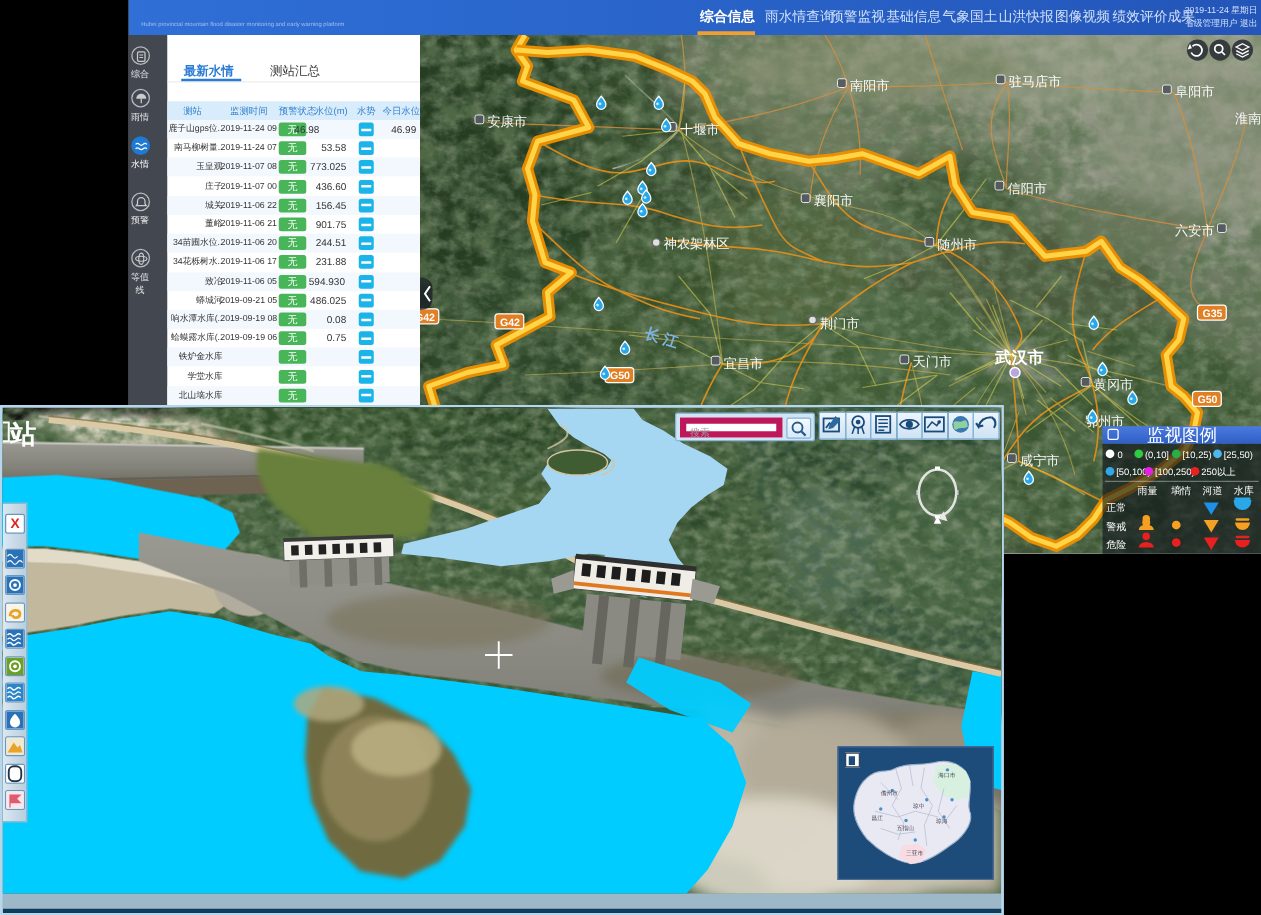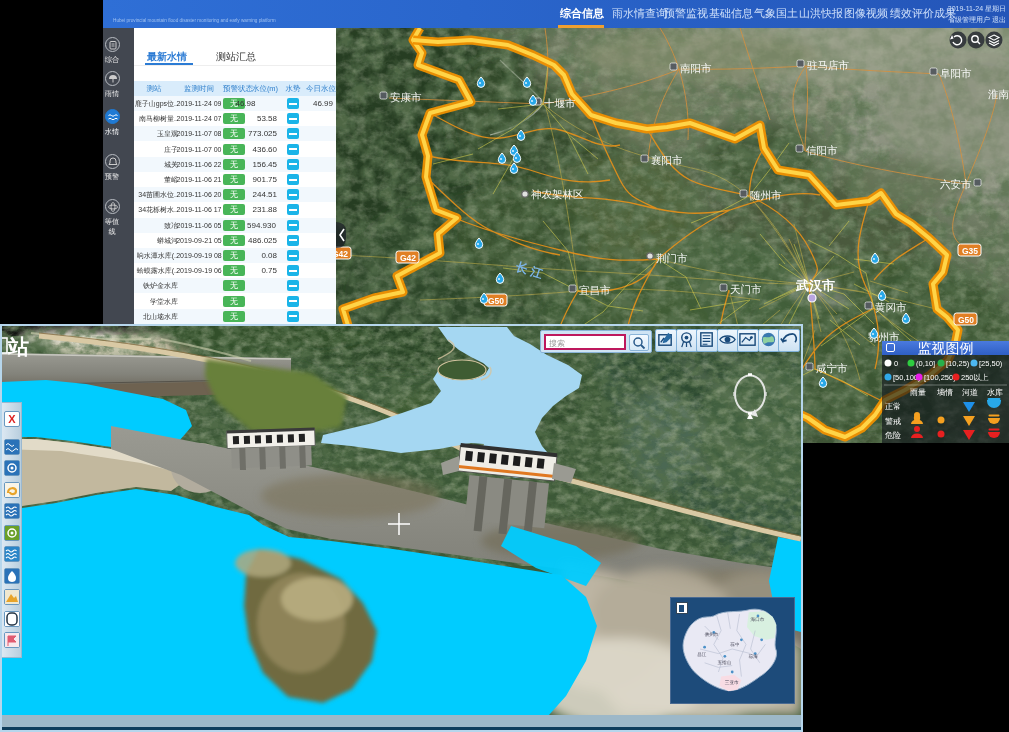--- a/index.html
+++ b/index.html
@@ -35,21 +35,21 @@
 #win2{position:absolute;left:0;top:324px;width:803px;height:408px;background:#9db8c8;border:2px solid #b6d6ec;overflow:hidden}
 #scene{position:absolute;left:0;top:0;width:799px;height:389px;overflow:hidden}
 #sbar2{position:absolute;left:0;top:388px;width:799px;height:13px;background:linear-gradient(180deg,#1793c8,#0d7cb2 60%,#0a6ea2);color:#fff;font-size:9px}
 #sbot{position:absolute;left:0;top:401px;width:799px;height:5px;background:#0e3d5c}
 .st{position:absolute;top:1px;white-space:nowrap;font-size:9px;color:#fff}
 #legend{position:absolute;left:779px;top:341px;width:127px;height:102px}
 #lghd{height:14px;background:linear-gradient(180deg,#4a7ade,#2f5fc4);color:#fff;font-size:14px;text-align:center;line-height:14px;position:relative}
 #lgico{position:absolute;left:4px;top:2px;width:9px;height:9px;border:1.3px solid #fff;border-radius:2px}
 #lgbody{height:88px;background:rgba(12,16,24,.62)}
 #srch{position:absolute;left:538px;top:4px;width:112px;height:23px;background:#cfe4f4;border:1px solid #8ab4d8;border-radius:2px}
-#sin{position:absolute;left:3px;top:3px;width:82px;height:16px;border:2px solid #be185d;background:#fff;font-size:8px;color:#999;padding-left:3px;line-height:16px}
+#sin{position:absolute;left:3px;top:3px;width:82px;height:16px;border:5px solid #be185d;background:#fff;font-size:8px;color:#999;padding-left:3px;line-height:16px}
 .sbtn{position:absolute;top:3px;width:20px;height:17px;background:linear-gradient(180deg,#f4faff,#d8eaf8);border:1px solid #8ab4d8;border-radius:2px;text-align:center}
 #tbtns{position:absolute;left:653px;top:3px;width:144px;height:24px}
 .tb{position:absolute;top:0;width:22px;height:23px;background:linear-gradient(180deg,#eef6fd,#cde2f2);border:1.5px solid #7fb0d8;border-radius:2px}
 #compass{position:absolute;left:728px;top:46px;width:40px;height:48px}
 #tools{position:absolute;left:-1px;top:76px;width:21px;height:256px;background:linear-gradient(90deg,#dce8f2,#b8cede);border:1px solid #9ab8d0}
 .ti{position:absolute;left:2px;width:16px;height:16px;border:1px solid #6898c0;border-radius:2px;background:#fff}
 #mmap{position:absolute;left:668px;top:271px;width:125px;height:107px;background:#1d4b7a;border:1px solid #4a6a92}
 #mmico{position:absolute;left:5px;top:4px;width:12px;height:12px;background:#fff;border:1px solid #345;z-index:3}
 #mmico:after{content:"";position:absolute;left:2px;top:2px;width:5px;height:7px;background:#1d4b7a}
 </style></head><body>

